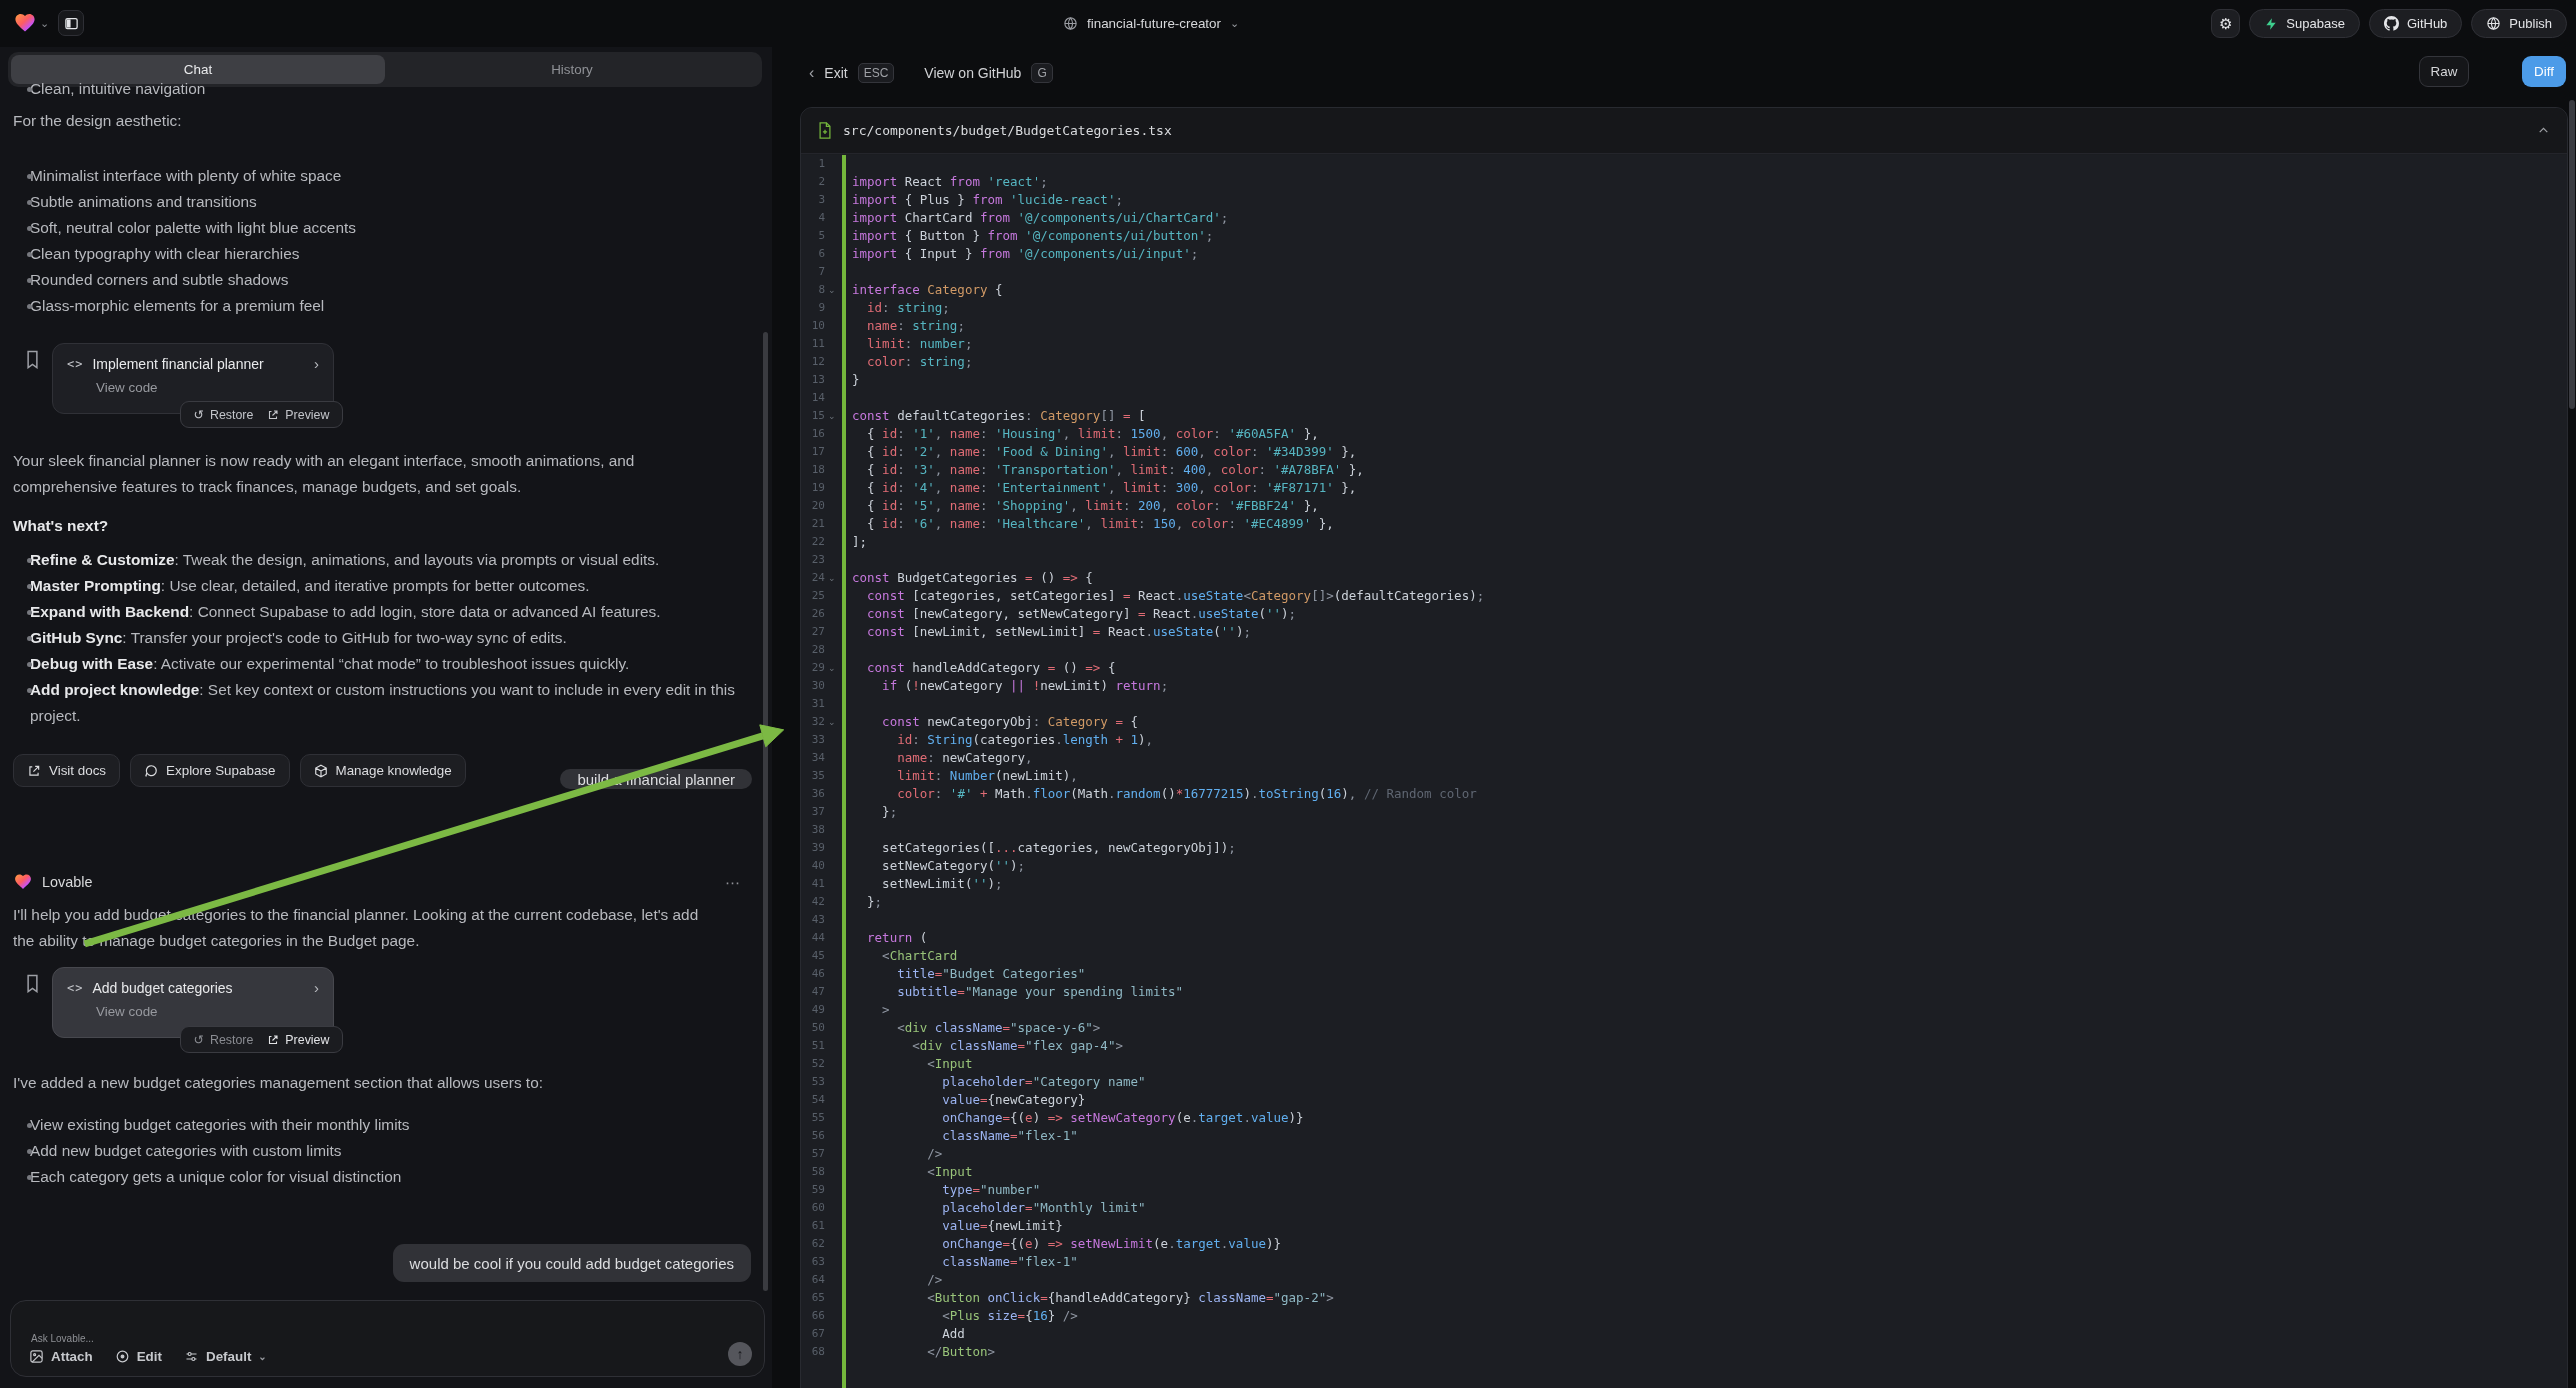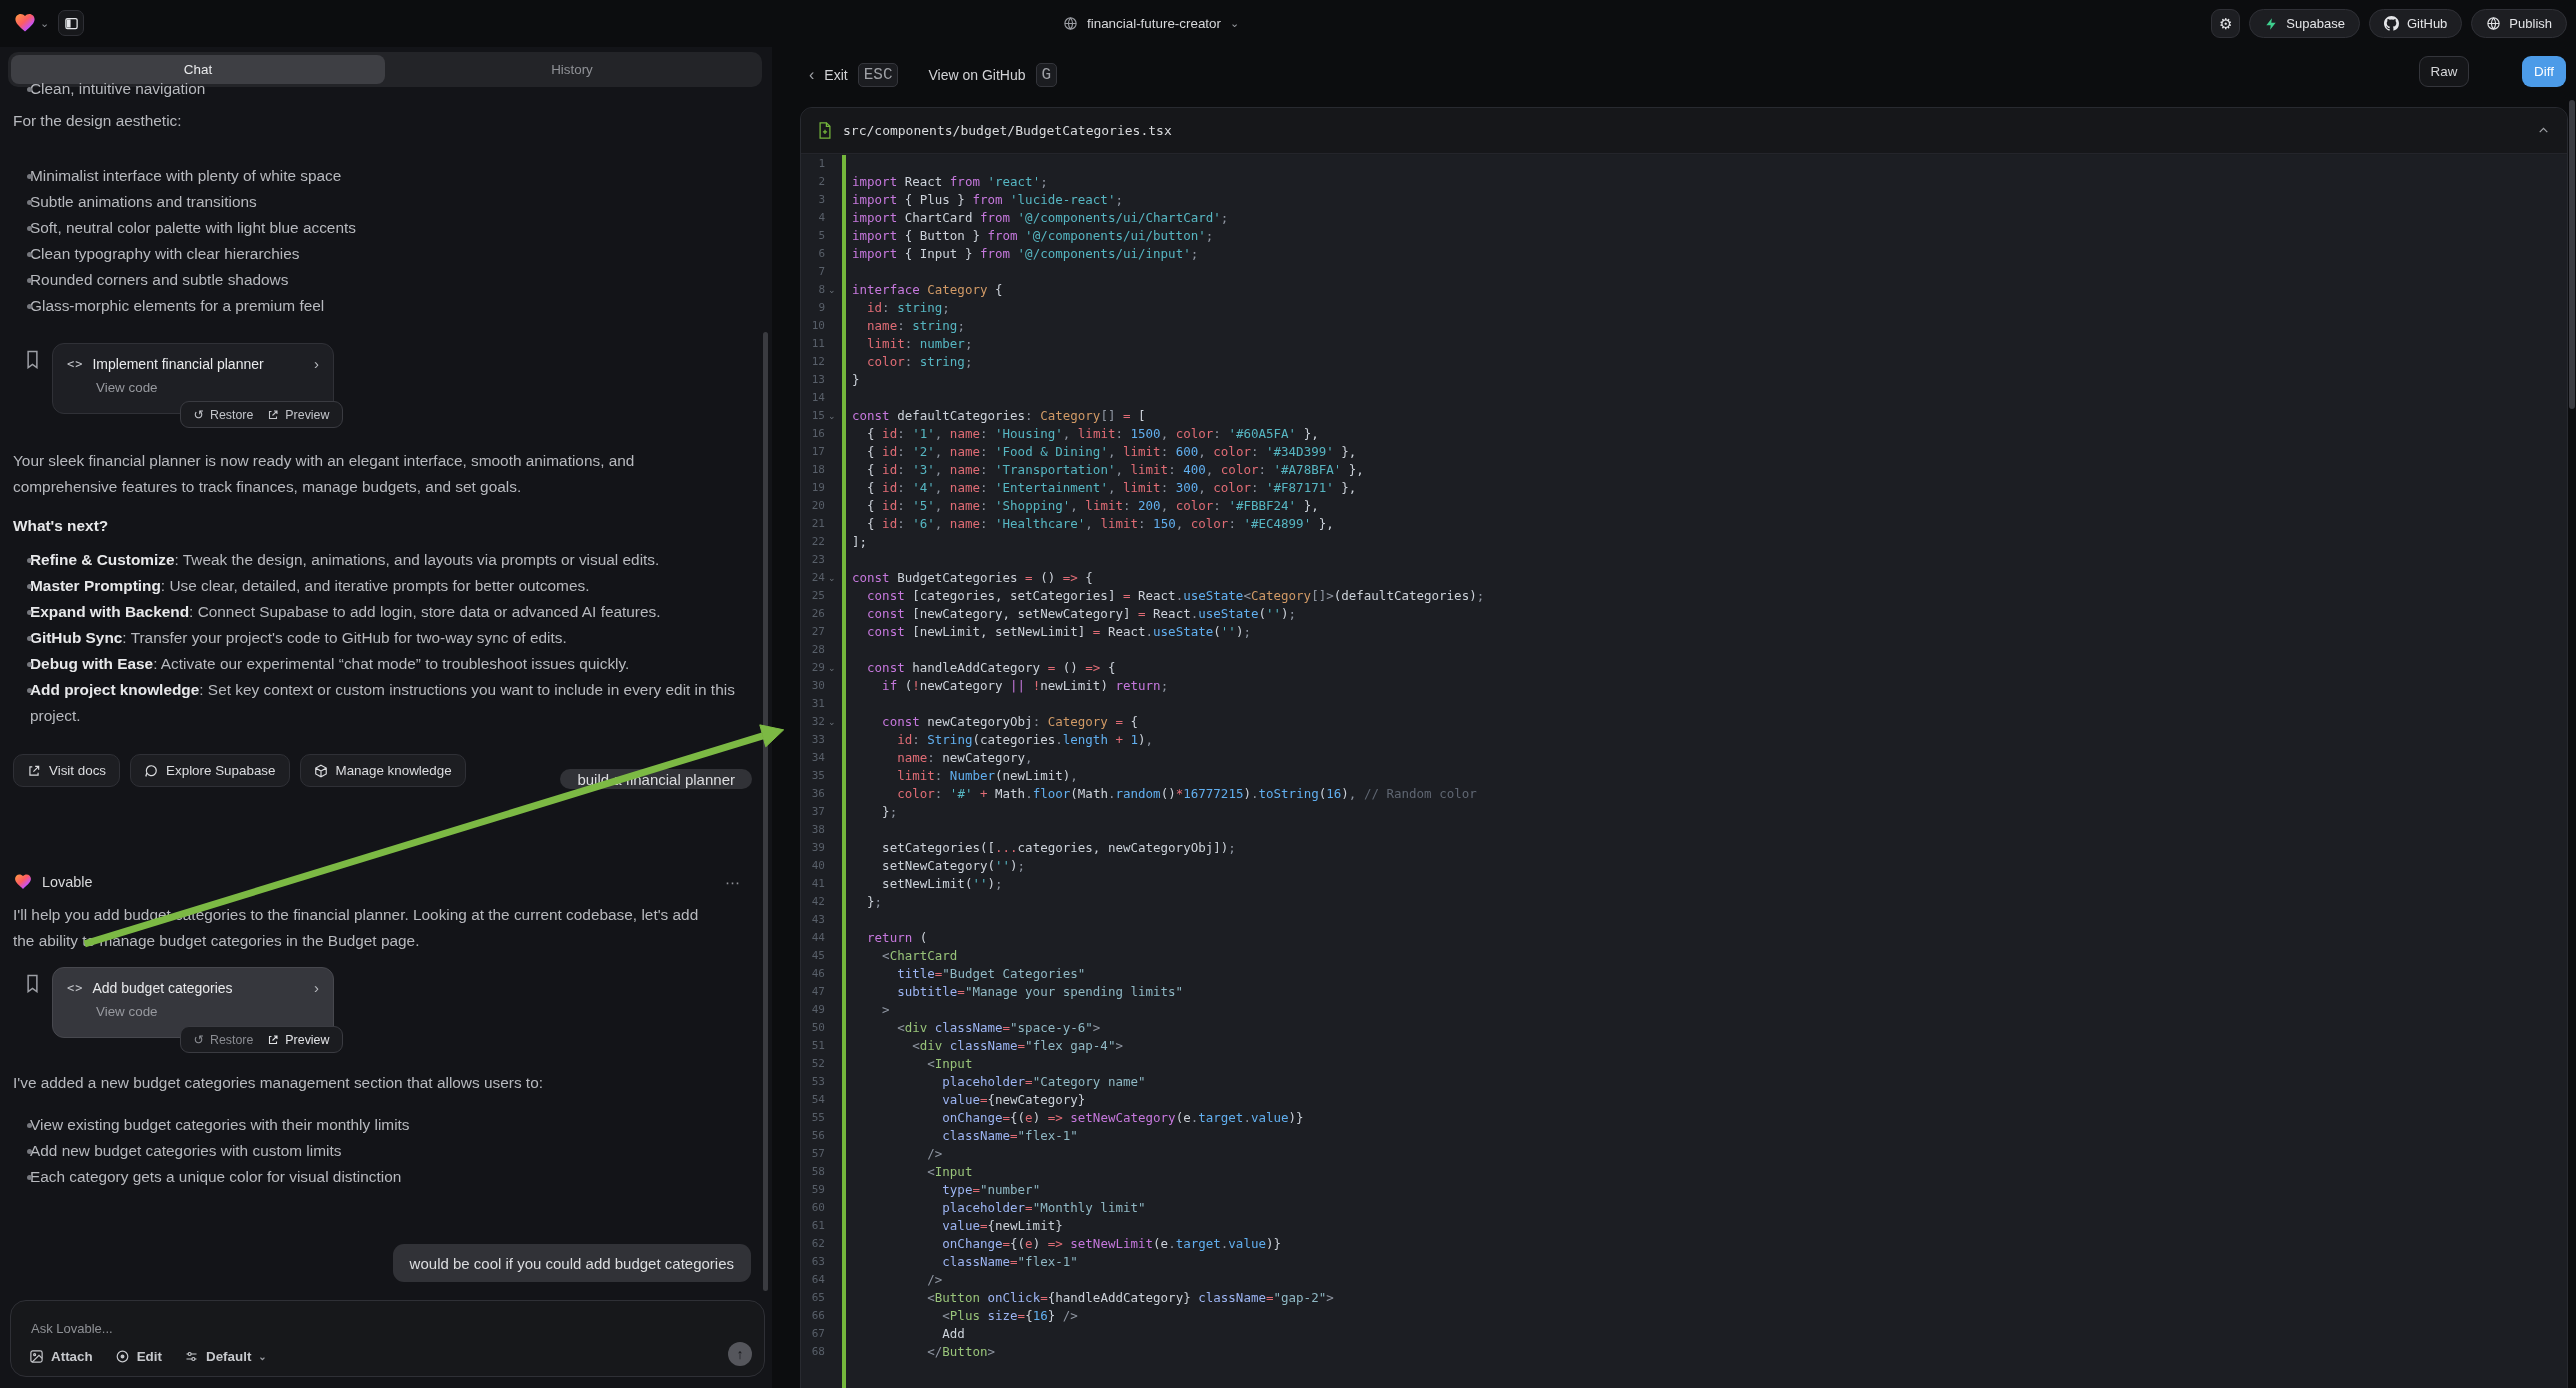--- a/index.html
+++ b/index.html
@@ -58,34 +58,34 @@
   .bubble { position:absolute; background:#313237; border-radius:11px; color:#dcdde0; font-size:15px;
     display:flex; align-items:center; padding:0 17px; }
   .lov-hdr { position:absolute; left:13px; display:flex; align-items:center; gap:9px; }
   .lov-hdr .lname { font-size:14.4px; color:#d9dadc; }
   .dots-menu { position:absolute; left:725px; color:#8f9196; font-size:15px; letter-spacing:1px; }
 
   .chat-scroll { position:absolute; left:763px; top:332px; width:5px; height:959px; border-radius:3px; background:#3a3b40; }
 
   .inputbox { position:absolute; left:10px; top:1253px; width:755px; height:77px; border:1px solid #2f3036;
     border-radius:16px; background:#17181b; }
-  .inputbox .ph { position:absolute; left:20px; top:20px; font-size:13px; color:#8e9095; }
+  .inputbox .ph { position:absolute; left:20px; top:32px; font-size:10px; color:#8e9095; }
   .inputbox .brow { position:absolute; left:18px; bottom:12px; display:flex; align-items:center; gap:22px;
     font-size:13.4px; color:#c6c8cc;font-weight:bold; }
   .inputbox .bitem { display:flex; align-items:center; gap:7px; }
   .send-btn { position:absolute; right:12px; bottom:10px; width:24px; height:24px; border-radius:50%;
     background:#55565c; color:#141518; display:flex; align-items:center; justify-content:center;
     font-size:14px; font-weight:bold; }
 
   
   .codehdr { position:absolute; left:800px; top:47px; width:1776px; height:60px; }
   .codehdr .lgrp { position:absolute; left:9px; top:16px; display:flex; align-items:center; gap:10px;
     font-size:14px; color:#d2d3d6; }
-  .kbd { background:#1b1c20; border:1px solid #34353b; border-radius:5px; padding:2px 5px; font-size:16px;
-    color:#9fa1a6; font-family:Liberation Mono, monospace; }
+  .kbd { background:#1b1c20; border:1px solid #34353b; border-radius:5px; padding:2px 5px; font-size:12px;
+    color:#9fa1a6; font-family:Liberation Sans, sans-serif; }
   .gap18 { width:10px; }
   .raw-btn { position:absolute; right:107px; top:9px; width:50px; height:31px; border:1px solid #34353b;
     border-radius:9px; background:#151619; color:#d5d6d9; font-size:13.4px; display:flex; align-items:center; justify-content:center; }
   .diff-btn { position:absolute; right:10px; top:9px; width:44px; height:31px; border-radius:9px;
     color:#fff; font-size:13.4px; display:flex; align-items:center; justify-content:center; }
 
   .codecard { position:absolute; left:800px; top:107px; width:1768px; height:1282px; background:#1b1d21;
     border:1px solid #282a30; border-radius:12px 12px 0 0; overflow:hidden; }
   .filehdr { position:absolute; left:0; top:0; width:100%; height:46px; background:#16171a;
     border-bottom:1px solid #24252b; display:flex; align-items:center; padding:0 17px; gap:11px; }

